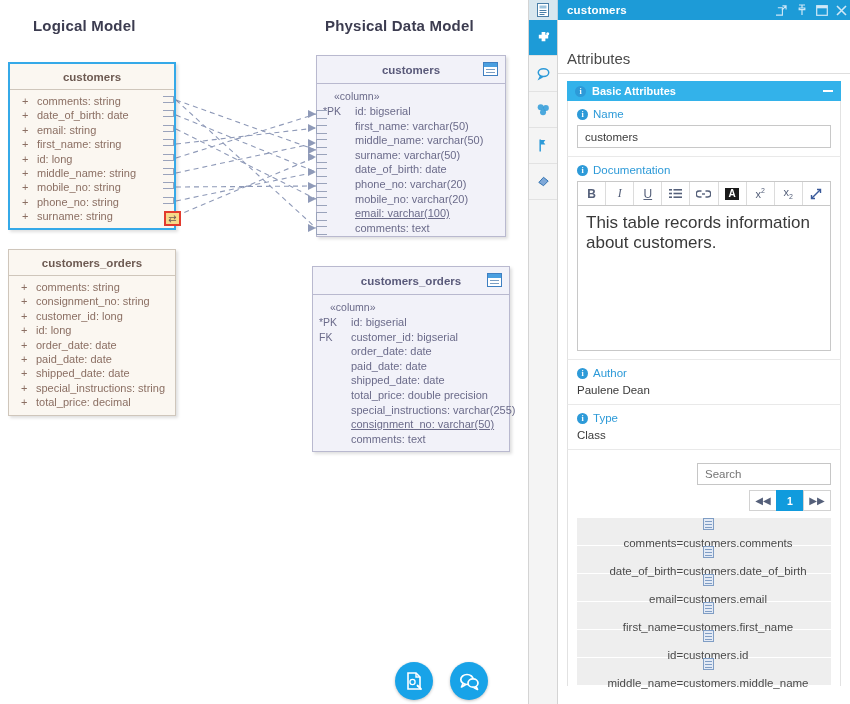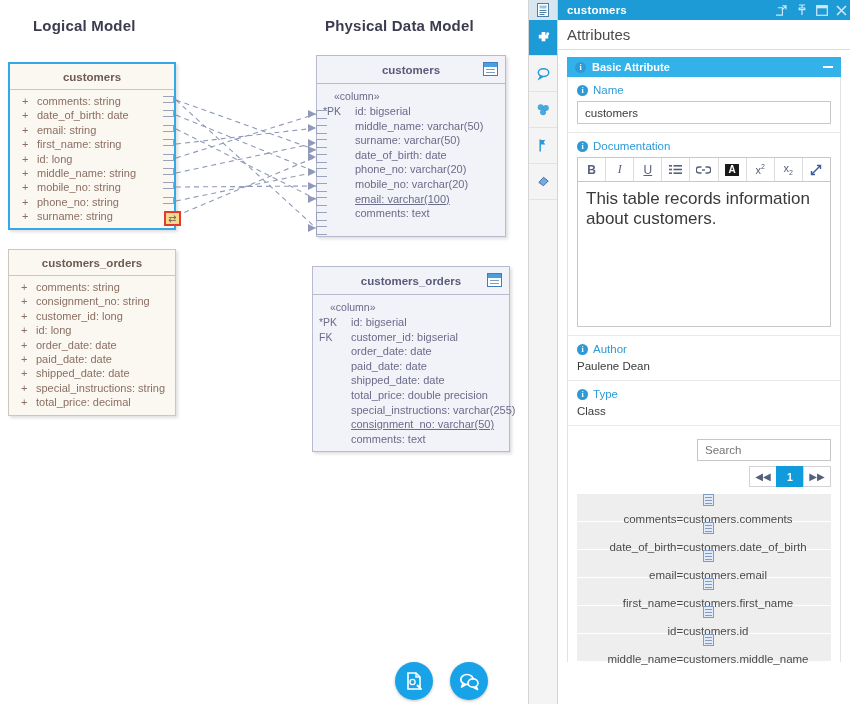--- a/index.html
+++ b/index.html
@@ -150,21 +150,21 @@
   #rail {
     width:29px; flex:0 0 29px; background:#f4f4f4;
     border-right:1px solid #d4d4d4;
   }
   .rail-item {
     height:36px; display:flex; align-items:center; justify-content:center;
     border-bottom:1px solid #e2e2e2; cursor:pointer; background:#f4f4f4;
   }
   .rail-item.active { background:#1d9bd7; }
 
-  #panel-main { flex:1 1 auto; min-width:0; display:flex; flex-direction:column; background:#fff; }
+  #panel-main { flex:1 1 auto; min-width:0; display:flex; flex-direction:column; background:#fff;margin-top:24px; }
 
   #panel-heading {
     height:30px; line-height:30px; padding-left:9px;
     font-size:15px; color:#4a4a4a; background:#fff;
     border-bottom:1px solid #dedede; flex:0 0 auto;
   }
 
   #panel-scroll { flex:1 1 auto; overflow:hidden; padding:7px 9px 0 9px; }
 
   .section-header {
@@ -372,20 +372,24 @@
         <span class="note-ico"></span>
       </div>
       <div class="pbody">
         <div class="stereo">«column»</div>
         <div class="prow">
             <span class="key">*PK</span>
             <span class="nm">id: bigserial</span>
           </div>
         <div class="prow">
             <span class="key"></span>
+            <span class="nm">first_name: varchar(50)</span>
+          </div>
+        <div class="prow">
+            <span class="key"></span>
             <span class="nm">middle_name: varchar(50)</span>
           </div>
         <div class="prow">
             <span class="key"></span>
             <span class="nm">surname: varchar(50)</span>
           </div>
         <div class="prow">
             <span class="key"></span>
             <span class="nm">date_of_birth: date</span>
           </div>
@@ -554,21 +558,21 @@
         </div>
       </div>
 
       <div id="panel-main">
         <div id="panel-heading">Attributes</div>
 
         <div id="panel-scroll">
 
           <div class="section-header">
             <span class="info-dot">i</span>
-            <span class="sh-label">Basic Attribute</span>
+            <span class="sh-label">Basic Attributes</span>
             <span class="collapse-mark"></span>
           </div>
 
           <div class="field-block">
             <div class="field-label">
               <span class="info-dot">i</span>
               <span>Name</span>
             </div>
             <input class="text-input" type="text" value="customers" style="">
           </div>

